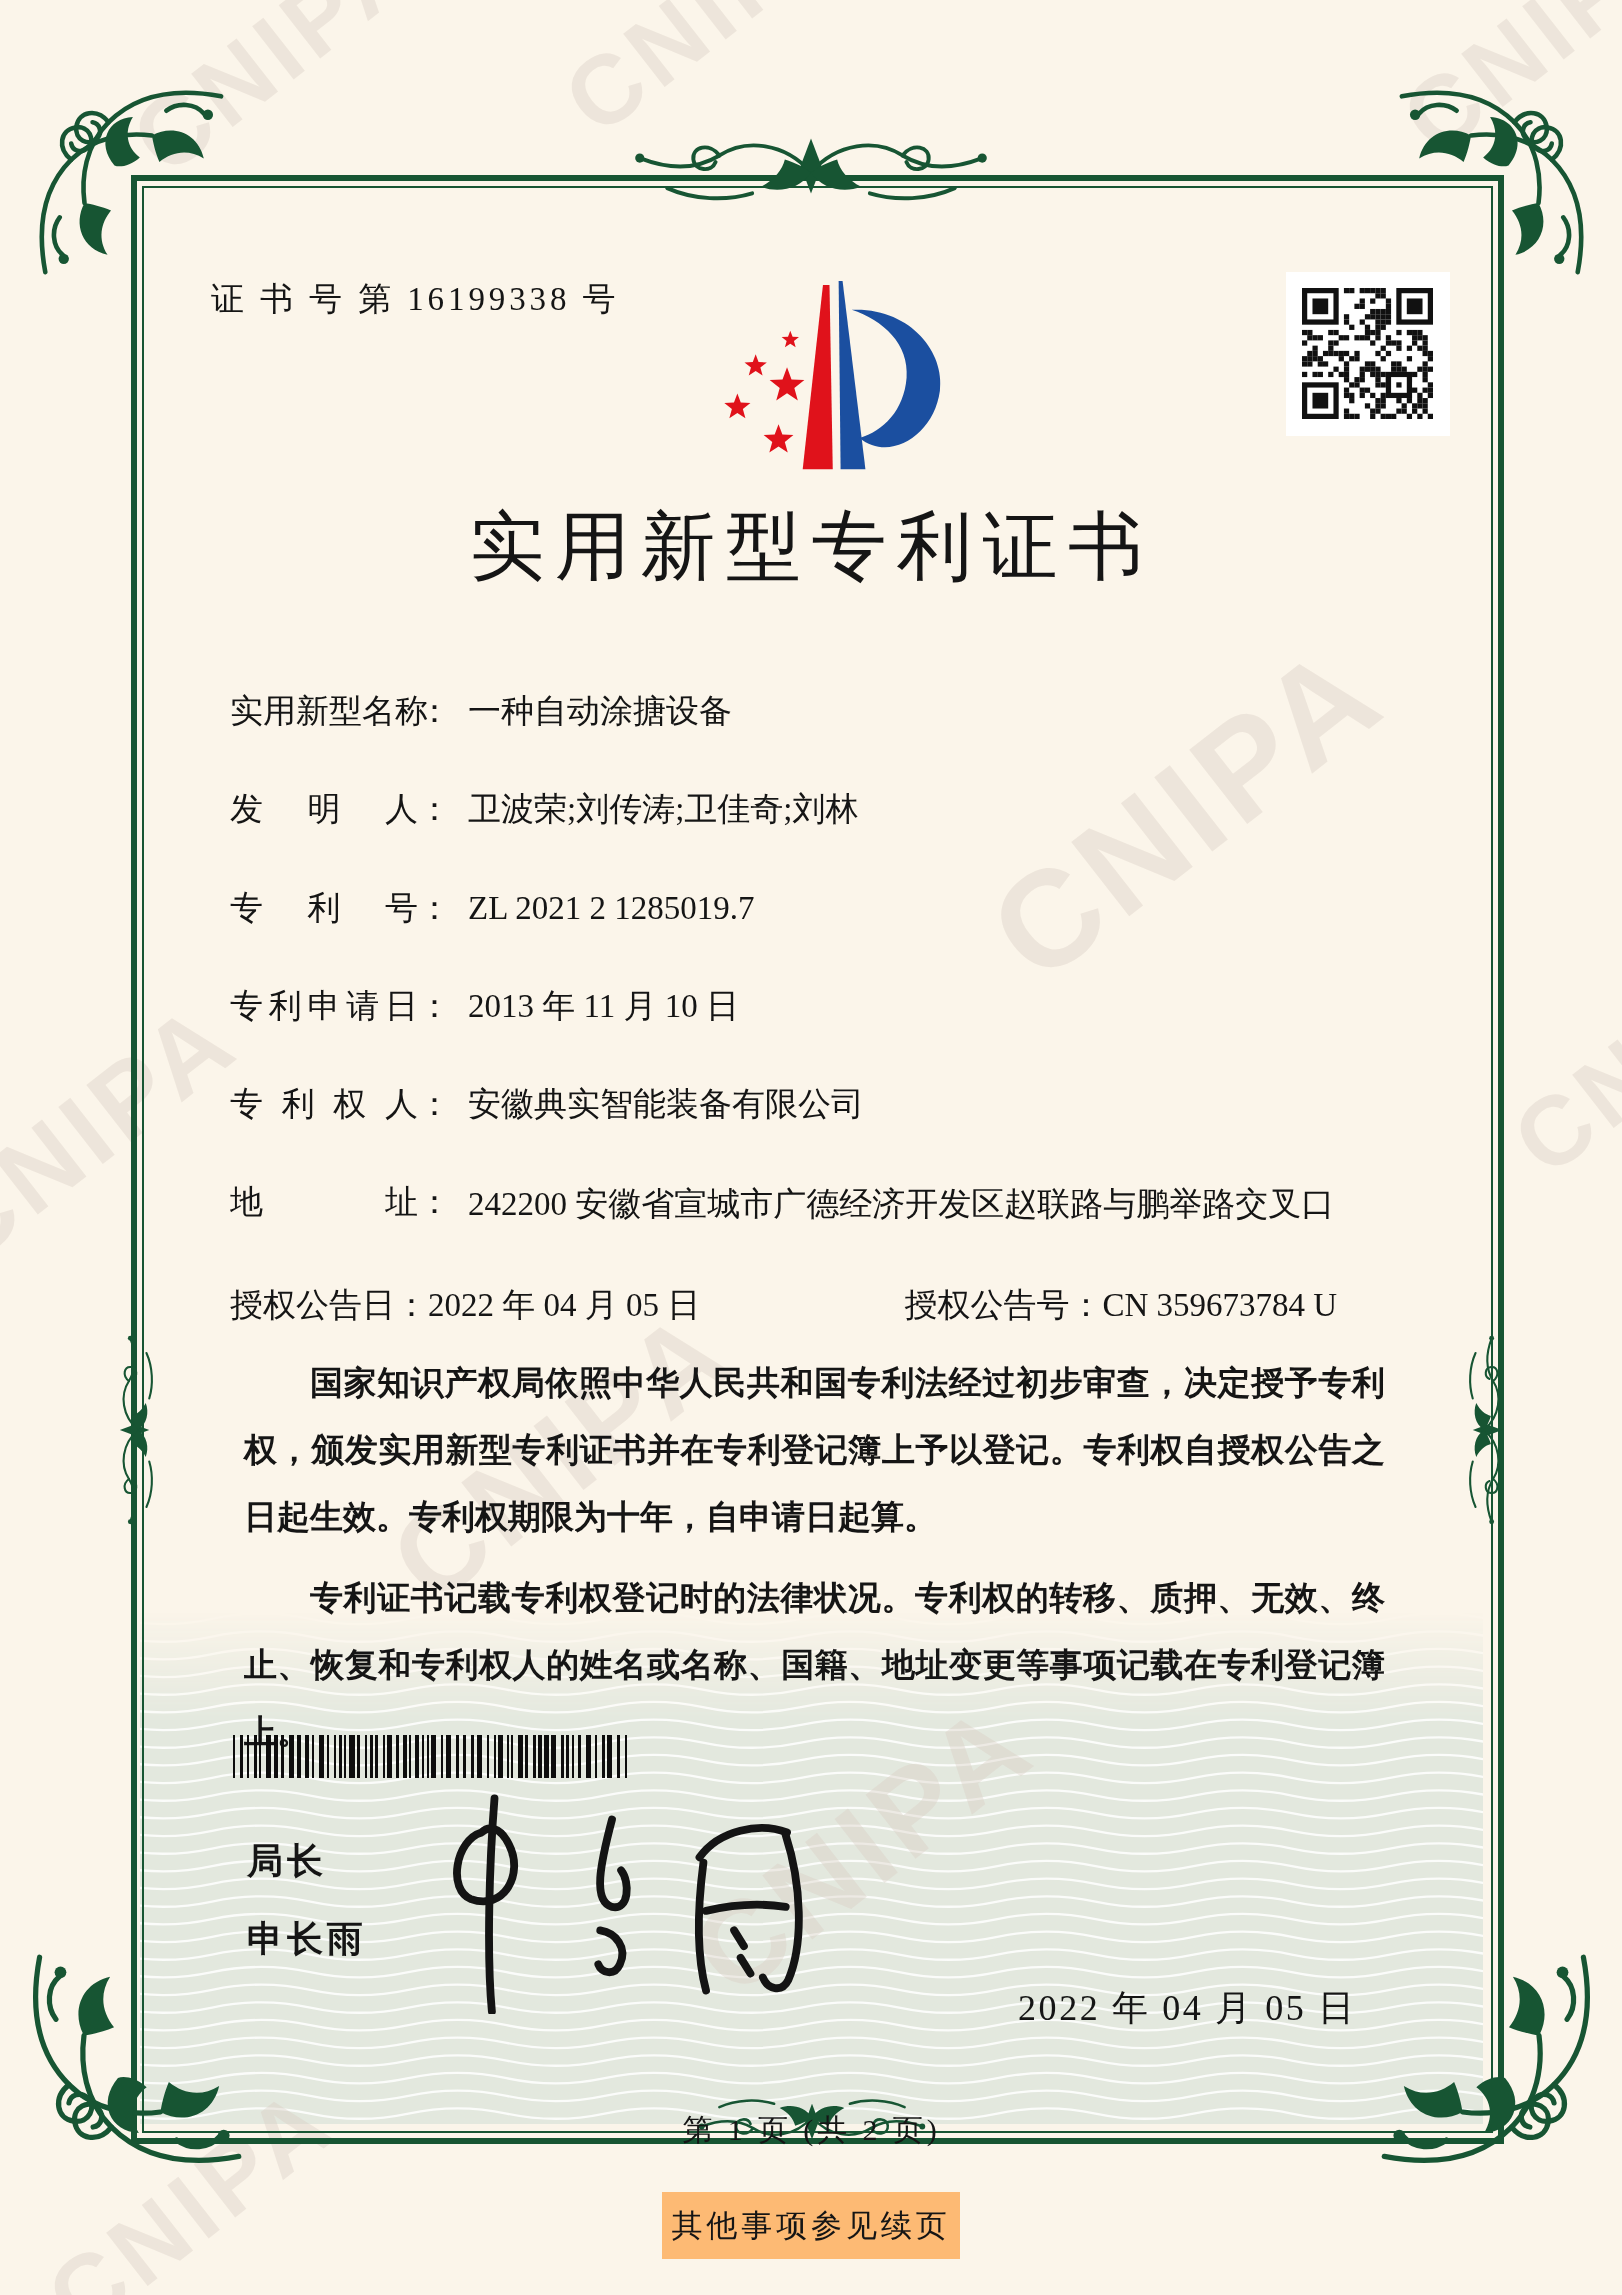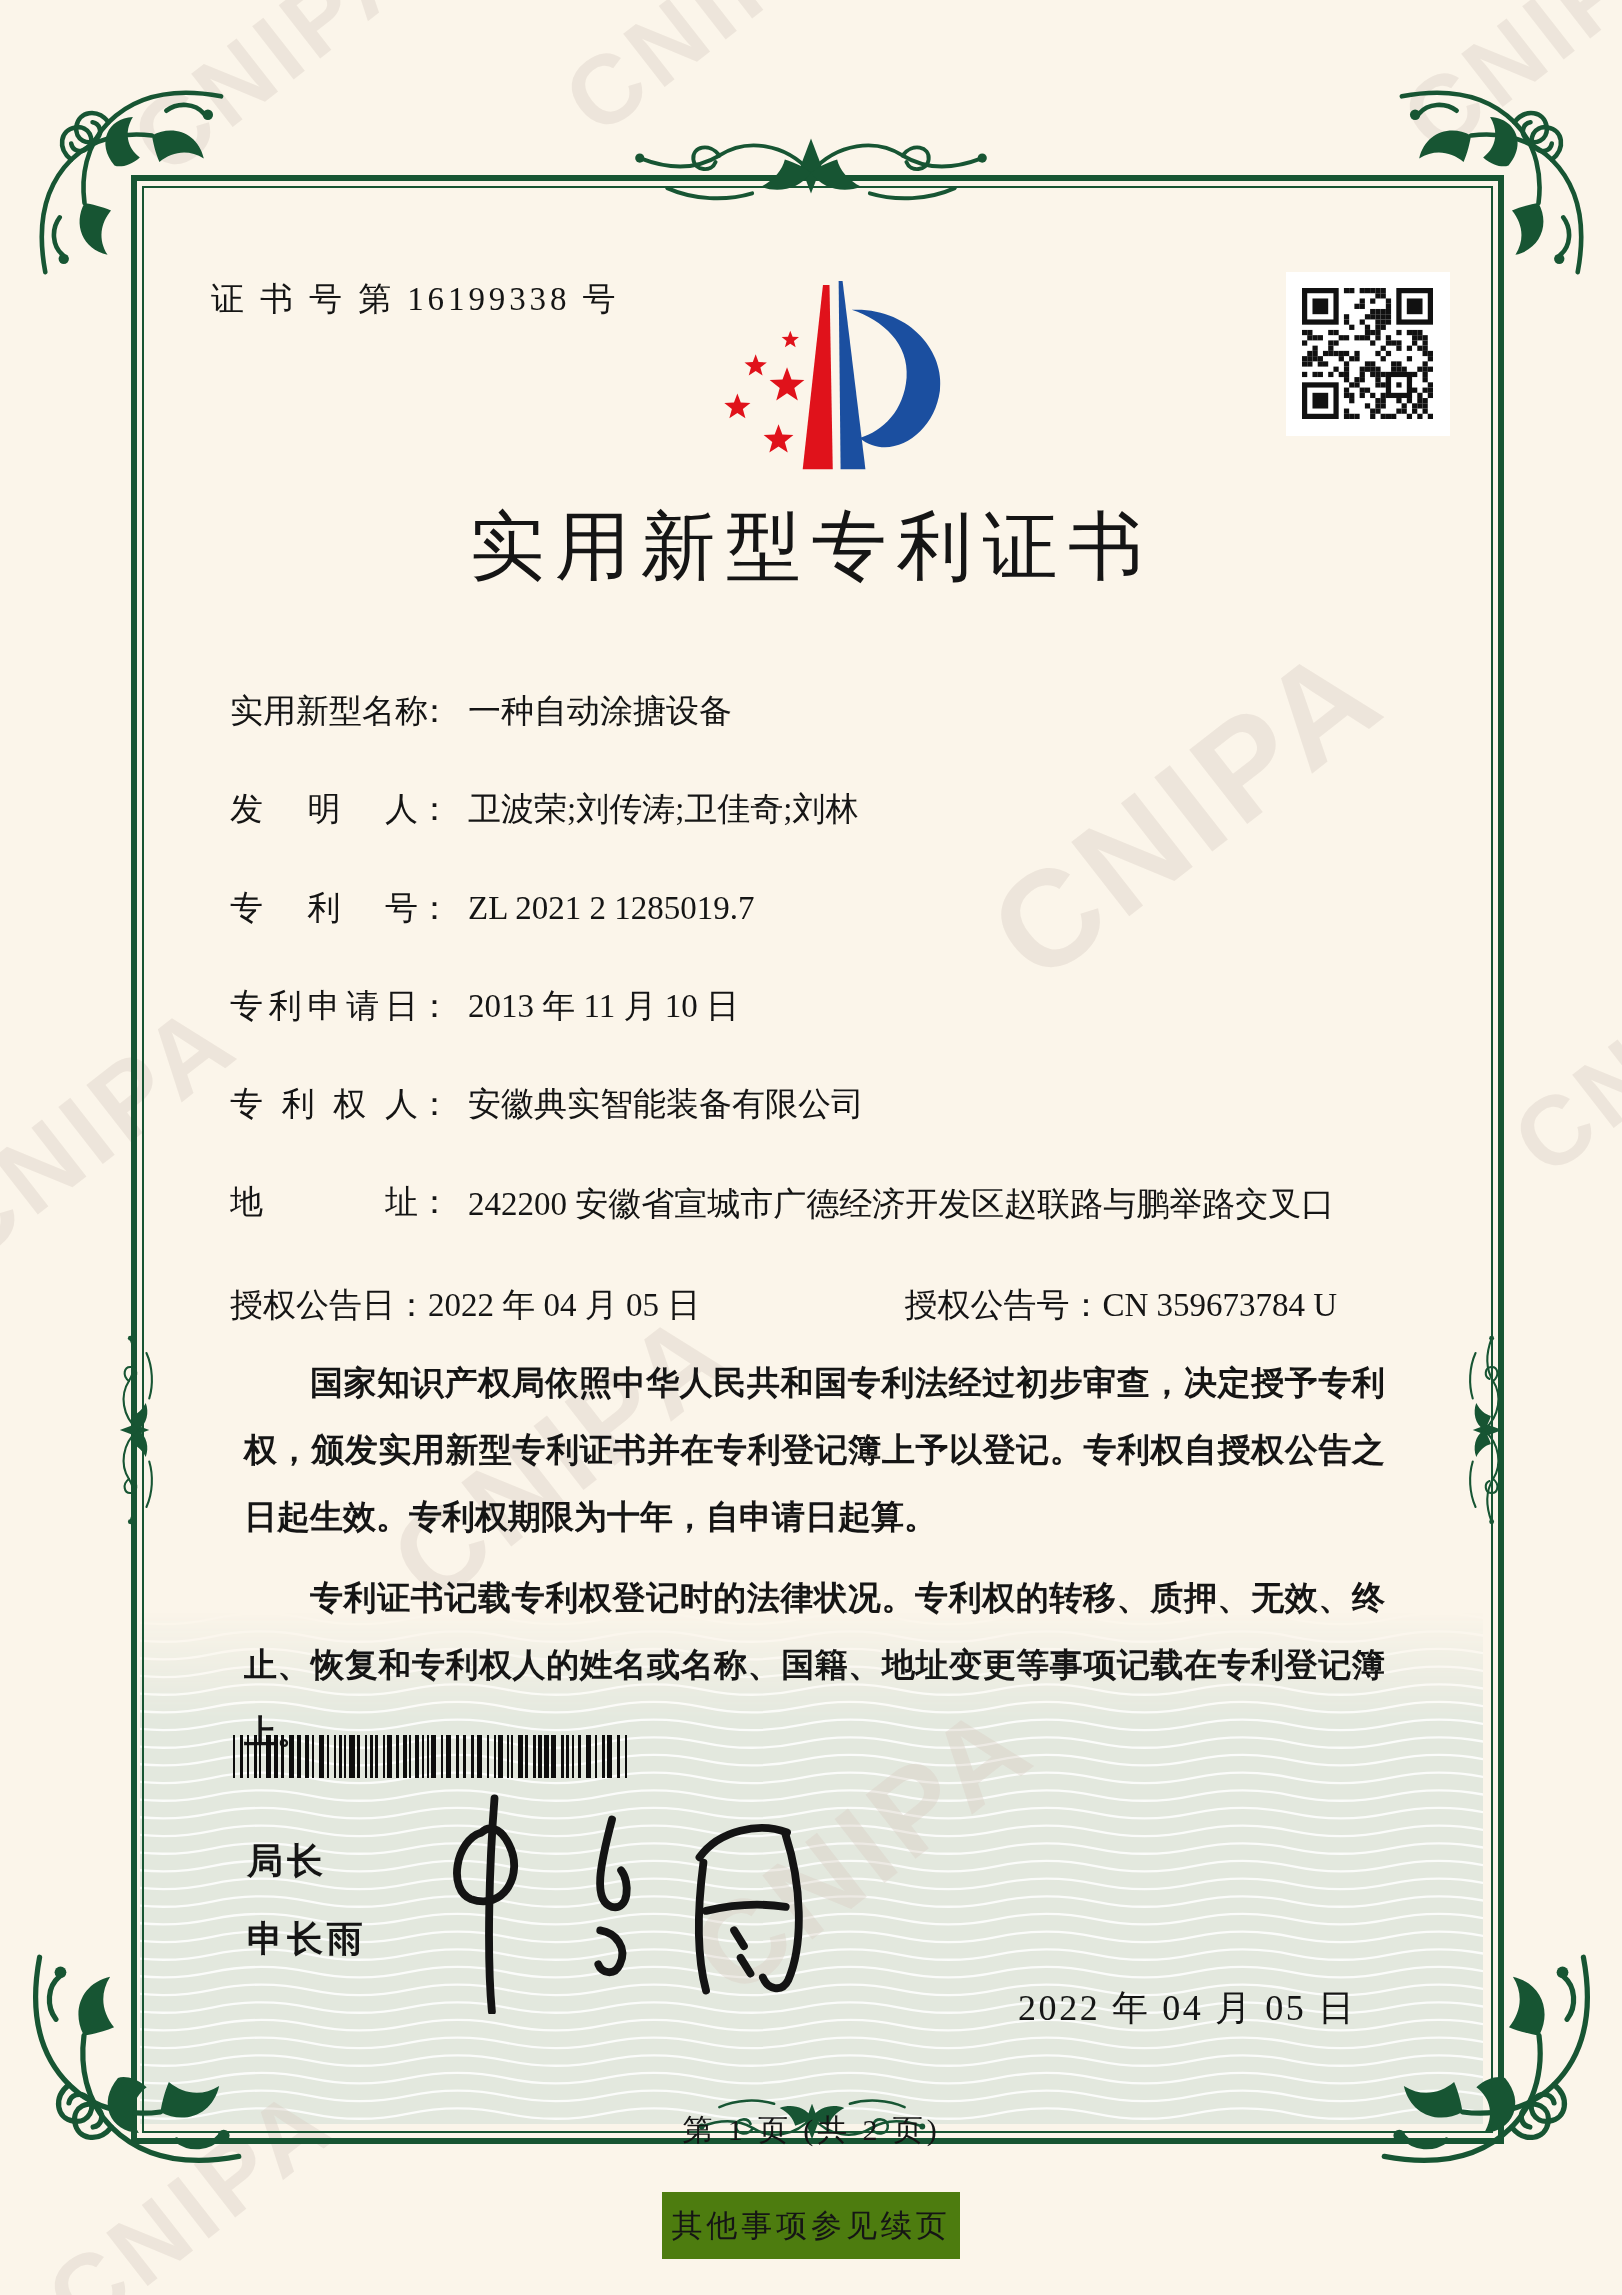--- a/index.html
+++ b/index.html
@@ -56,21 +56,21 @@
   .paras p{margin:14px;text-indent:2em;font-weight:bold;}
   
   .barcode{position:absolute;left:233px;top:1735px;width:419px;height:43px;display:flex;align-items:stretch;z-index:5;}
   
   .sig-title{position:absolute;left:247px;top:1837px;font-size:36px;font-weight:700;letter-spacing:3.9px;z-index:5;}
   .sig-name{position:absolute;left:247px;top:1915px;font-size:36px;font-weight:700;letter-spacing:3.9px;z-index:5;}
   .sig-svg{position:absolute;left:404px;top:1792px;z-index:5;}
   .sig-date{position:absolute;left:1018px;top:1984px;font-size:36px;letter-spacing:2.6px;z-index:5;}
   
   .page-info{position:absolute;left:0;top:2082px;width:100%;text-align:center;font-size:30px;letter-spacing:3.9px;z-index:5;margin-top:28px;}
-  .note-strip{position:absolute;left:662px;top:2192px;width:298px;height:67px;background:#4d7c0f;z-index:5;
+  .note-strip{position:absolute;left:662px;top:2192px;width:298px;height:67px;background:#fdba74;z-index:5;
     display:flex;align-items:center;justify-content:center;}
   .note-text{font-size:31px;letter-spacing:3.9px;}
 </style>
 </head>
 <body>
 
 <div class="wm" style="left:111px;top:-6.5px;font-size:98px;">CNIPA</div>
 <div class="wm" style="left:543px;top:-46px;font-size:98px;">CNIPA</div>
 <div class="wm" style="left:1381px;top:-26px;font-size:98px;">CNIPA</div>
 <div class="wm" style="left:962px;top:733px;font-size:137px;">CNIPA</div>

